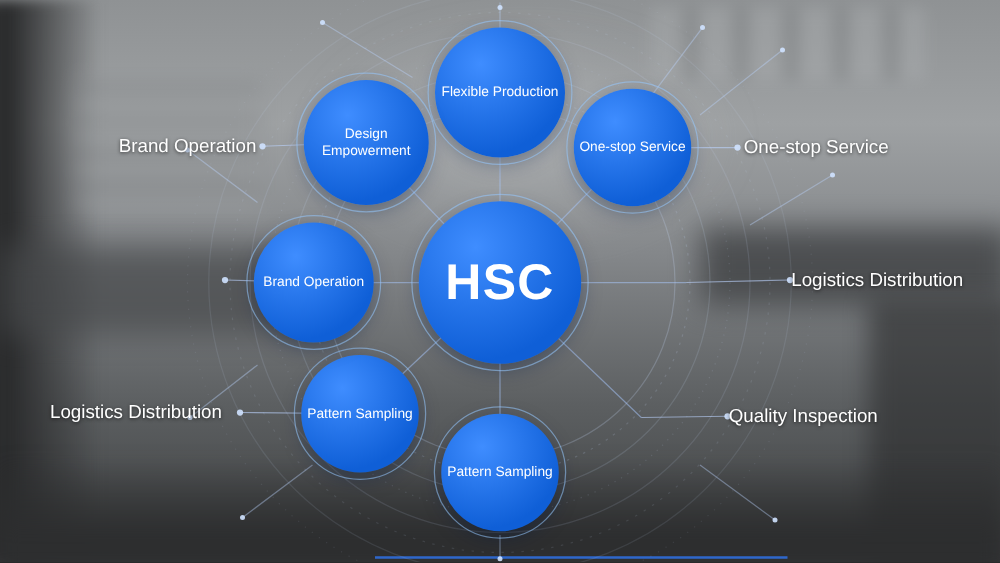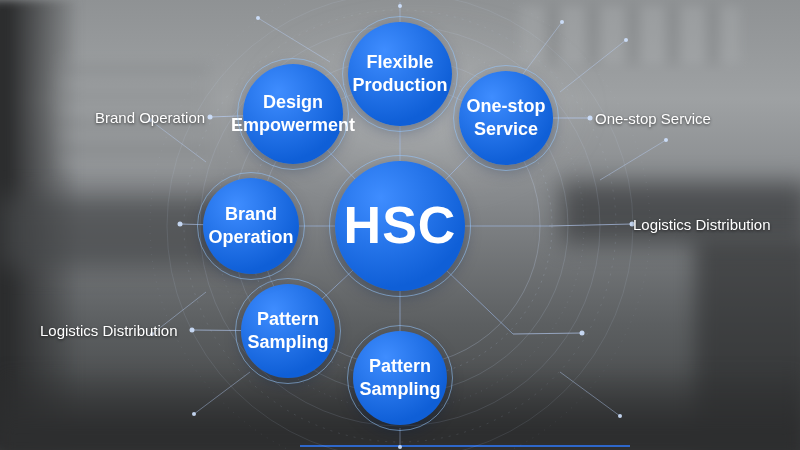--- a/index.html
+++ b/index.html
@@ -38,23 +38,23 @@
     background:radial-gradient(circle at 35% 28%,#3f8dff,#0f5fd7 72%);
     box-shadow:0 5px 16px rgba(0,25,70,.35);
     display:flex;align-items:center;justify-content:center;
     text-align:center;color:#fff;
     transform:translate(-50%,-50%);
   }
   .bubble::after{
     content:"";position:absolute;inset:-6px;border-radius:50%;
     border:1px solid rgba(150,200,255,.55);
   }
-  .bubble .lbl{font-size:18px;line-height:1.3;padding:4px;font-weight:700;}
+  .bubble .lbl{font-size:11px;line-height:1.3;padding:4px;font-weight:400;}
   .hub{left:400px;top:226px;width:130px;height:130px;}
-  .hub .lbl{font-size:52px;font-weight:bold;letter-spacing:1px;}
+  .hub .lbl{font-size:40px;font-weight:bold;letter-spacing:1px;}
   .sat-flexible{left:400px;top:74px;width:104px;height:104px;}
   .sat-onestop{left:506px;top:118px;width:94px;height:94px;}
   .sat-integrity{left:549px;top:226px;width:104px;height:104px;}
   .sat-fabric{left:513px;top:334px;width:94px;height:94px;}
   .sat-pattern-b{left:400px;top:378px;width:94px;height:94px;}
   .sat-pattern-l{left:288px;top:331px;width:94px;height:94px;}
   .sat-brand{left:251px;top:226px;width:96px;height:96px;}
   .sat-design{left:293px;top:114px;width:100px;height:100px;}
   
   .outer-label{
@@ -165,14 +165,15 @@
     <span class="lbl">Brand Operation</span>
   </div>
   <div class="bubble sat-design">
     <span class="lbl">Design Empowerment</span>
   </div>
 
   <div class="outer-label ol-brand">Brand Operation</div>
   <div class="outer-label ol-logistics-l">Logistics Distribution</div>
   <div class="outer-label ol-onestop">One-stop Service</div>
   <div class="outer-label ol-logistics-r">Logistics Distribution</div>
+  <div class="outer-label ol-quality">Quality Inspection</div>
 
 </div>
 
 </body></html>

